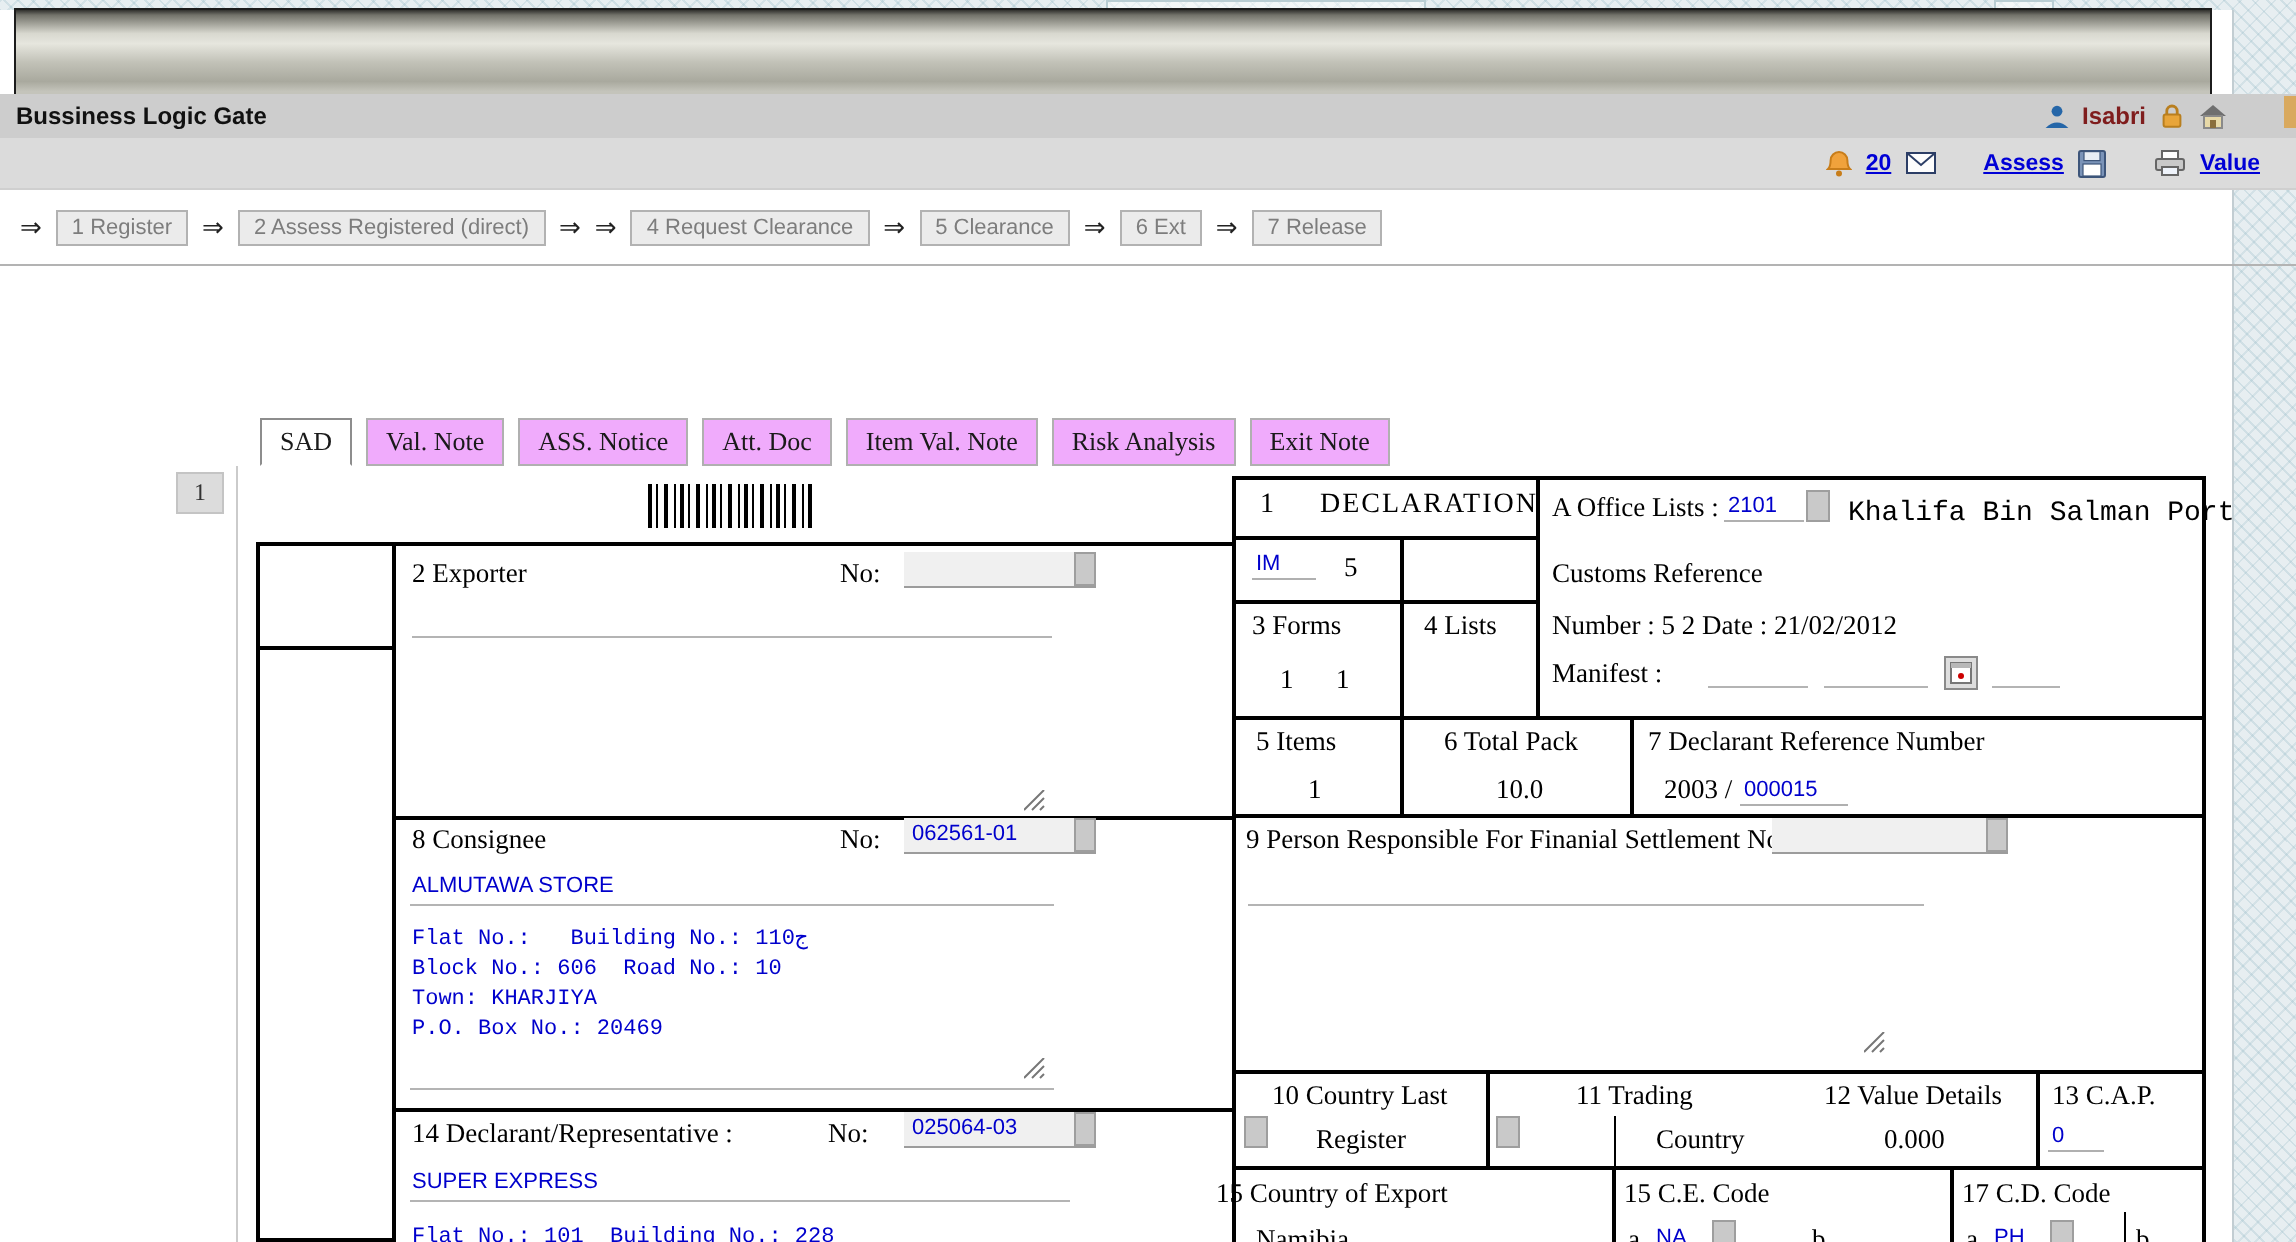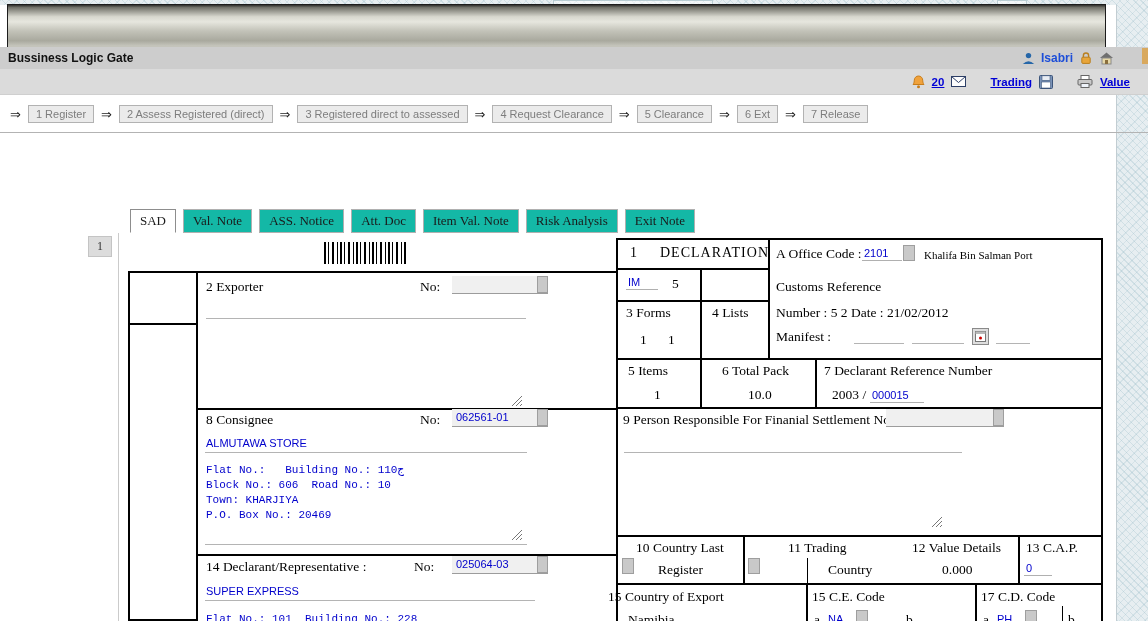--- a/index.html
+++ b/index.html
@@ -8,37 +8,37 @@
        background-color:#e7eef1;
        background-image:
          repeating-linear-gradient(45deg, rgba(125,170,185,.22) 0 1px, transparent 1px 5px),
          repeating-linear-gradient(135deg, rgba(125,170,185,.18) 0 1px, transparent 1px 6px);}
   #window{position:absolute;left:0;top:5px;width:1116px;height:616px;background:#fff;border-right:1px solid #c2cdd2}
   .banner{position:absolute;left:7px;top:4px;width:1097px;height:42px;border:1px solid #1c1c1c;
           background:linear-gradient(180deg,#30302d 0%,#72726a 6%,#d8d8cf 28%,#e6e6de 40%,#c2c2b8 62%,#a9a99e 85%,#c4c4bb 97%)}
   .titlebar{position:absolute;left:0;top:47px;width:1148px;height:22px;background:#cdcdcd;border-bottom:1px solid #bdbdbd}
   .apptitle{position:absolute;left:8px;top:4px;font:bold 12px "Liberation Sans",sans-serif;color:#111}
   .usercluster{position:absolute;right:34px;top:0;height:22px;display:flex;align-items:center;gap:6px}
-  .username{font:bold 12px "Liberation Sans",sans-serif;color:#1d4ed8}
+  .username{font:bold 12px "Liberation Sans",sans-serif;color:#7f1d1d}
   .actionsbar{position:absolute;left:0;top:69px;width:1148px;height:25px;background:#dbdbdb;border-bottom:1px solid #cfcfcf}
   .actioncluster{position:absolute;right:18px;top:0;height:25px;display:flex;align-items:center;gap:7px}
   .link{font:bold 11.5px "Liberation Sans",sans-serif;color:#0000d6;text-decoration:underline;cursor:pointer}
   .spacer10{width:10px}
   .fulldivider{position:absolute;left:0;top:132px;width:1148px;height:0;border-top:1px solid #b3b3b3}
   .workflow{position:absolute;left:10px;top:105px;display:flex;align-items:center;gap:7px}
   .wf-arrow{font:13px "DejaVu Sans",sans-serif;color:#222}
   .wf-step{font:11px "Liberation Sans",sans-serif;color:#7d7d7d;background:#ebebeb;border:1px solid #b2b2b2;padding:2px 7px;white-space:nowrap}
   .tabbar{position:absolute;left:130px;top:209px;display:flex;align-items:flex-end;gap:7px}
-  .tab{font:13px "Liberation Serif",serif;color:#1a1a1a;background:#14b8a6;border:1px solid #b0b0b0;padding:3px 9px;white-space:nowrap;cursor:pointer}
+  .tab{font:13px "Liberation Serif",serif;color:#1a1a1a;background:#f0abfc;border:1px solid #b0b0b0;padding:3px 9px;white-space:nowrap;cursor:pointer}
   .tab.active{background:#fff;border:1px solid #8d8d8d;border-bottom:1px solid #fff;position:relative;z-index:2}
   .rowmarker{position:absolute;left:88px;top:236px;width:22px;height:19px;background:#dcdcdc;border:1px solid #c4c4c4;
              font:12px "Liberation Serif",serif;color:#333;text-align:center;line-height:19px}
   .vguide{position:absolute;left:118px;top:233px;width:0;height:388px;border-left:1px solid #cbcbcb}
   .serif{position:absolute;font-family:"Liberation Serif",serif;font-size:13.5px;color:#000;white-space:nowrap}
-  .serif-sm{position:absolute;font-family:Liberation Serif, serif;font-size:11px;color:#000;white-space:nowrap}
+  .serif-sm{position:absolute;font-family:Liberation Mono, monospace;font-size:14px;color:#000;white-space:nowrap}
   .decl{font-size:14px;letter-spacing:1px}
   .fl{position:absolute;background:#000}
   .uline{position:absolute;border-bottom:1px solid #b4b4b4}
   .combo{position:absolute;background:#f0f0f0;border-bottom:1px solid #9c9c9c}
   .cbtn{position:absolute;right:0;top:0;width:11px;height:100%;background:#c9c9c9;border:1px solid #9e9e9e;box-sizing:border-box}
   .cval{position:absolute;left:4px;top:2px;font:11px "Liberation Sans",sans-serif;color:#0000cc;white-space:nowrap}
   .bval{position:absolute;font:11px "Liberation Sans",sans-serif;color:#0000cc;border-bottom:1px solid #b0b0b0;padding:0 2px 1px;white-space:nowrap}
   .bname{position:absolute;font:11px "Liberation Sans",sans-serif;color:#0000cc;white-space:nowrap}
   .mono-blue{position:absolute;font:11px "Liberation Mono",monospace;color:#0000cc;white-space:pre-wrap;line-height:15px}
   .sqbtn{position:absolute;width:12px;height:16px;background:#c9c9c9;border:1px solid #9e9e9e;box-sizing:border-box}
@@ -84,21 +84,21 @@
     <svg width="13" height="14" viewBox="0 0 13 14">
         <path d="M6.5 1 a4.2 4.2 0 0 1 4.2 4.2 c0 3 1.3 4.3 1.3 4.3 H1 c0 0 1.3 -1.3 1.3 -4.3 A4.2 4.2 0 0 1 6.5 1 Z" fill="#f0a23c" stroke="#c87d1a"></path>
         <circle cx="6.5" cy="11.8" r="1.5" fill="#c87d1a"></circle>
       </svg>
     <a class="link">20</a>
     <svg width="15" height="11" viewBox="0 0 15 11">
         <rect x="0.5" y="0.5" width="14" height="10" fill="#fdfdfd" stroke="#2c3e66"></rect>
         <path d="M0.5 0.5 L7.5 6.5 L14.5 0.5" fill="none" stroke="#2c3e66"></path>
       </svg>
     <span class="spacer10"></span>
-    <a class="link">Trading</a>
+    <a class="link">Assess</a>
     <svg width="14" height="14" viewBox="0 0 14 14">
         <rect x="0.5" y="0.5" width="13" height="13" rx="1" fill="#7a93b8" stroke="#3d557a"></rect>
         <rect x="3" y="0.8" width="8" height="4.5" fill="#e8edf4" stroke="#3d557a" stroke-width=".6"></rect>
         <rect x="2.5" y="7" width="9" height="6" fill="#fff" stroke="#3d557a" stroke-width=".6"></rect>
       </svg>
     <span class="spacer10"></span>
     <svg width="16" height="13" viewBox="0 0 16 13">
         <rect x="4" y="0.5" width="8" height="4" fill="#fff" stroke="#666"></rect>
         <rect x="1" y="4.5" width="14" height="5.5" rx="1" fill="#c9c9c9" stroke="#666"></rect>
         <rect x="4" y="8.5" width="8" height="4" fill="#eef3fa" stroke="#666"></rect>
@@ -109,21 +109,20 @@
 <div class="notch"></div>
 
 <div class="fulldivider"></div>
 
 <div class="workflow">
   <span class="wf-arrow">⇒</span>
   <span class="wf-step">1 Register</span>
   <span class="wf-arrow">⇒</span>
   <span class="wf-step">2 Assess Registered (direct)</span>
   <span class="wf-arrow">⇒</span>
-  <span class="wf-step">3 Registered direct to assessed</span>
   <span class="wf-arrow">⇒</span>
   <span class="wf-step">4 Request Clearance</span>
   <span class="wf-arrow">⇒</span>
   <span class="wf-step">5 Clearance</span>
   <span class="wf-arrow">⇒</span>
   <span class="wf-step">6 Ext</span>
   <span class="wf-arrow">⇒</span>
   <span class="wf-step">7 Release</span>
 </div>
 
@@ -168,21 +167,21 @@
 <div class="fl" style="left:616px;top:583px;width:487px;height:2px"></div>
 <div class="fl" style="left:806px;top:583px;width:2px;height:38px"></div>
 <div class="fl" style="left:975px;top:583px;width:2px;height:38px"></div>
 <div class="fl" style="left:1062px;top:606px;width:1px;height:15px"></div>
 
 <span class="serif decl" style="left:630px;top:245px">1</span>
 <span class="serif decl" style="left:660px;top:245px">DECLARATION</span>
 <span class="bval" style="left:626px;top:276px;width:28px">IM</span>
 <span class="serif" style="left:672px;top:276px">5</span>
 
-<span class="serif" style="left:776px;top:246px">A Office Code :</span>
+<span class="serif" style="left:776px;top:246px">A Office Lists :</span>
 <span class="bval" style="left:862px;top:247px;width:36px">2101</span>
 <span class="sqbtn" style="left:903px;top:245px"></span>
 <span class="serif-sm" style="left:924px;top:249px">Khalifa Bin Salman Port</span>
 <span class="serif" style="left:776px;top:279px">Customs Reference</span>
 
 <span class="serif" style="left:626px;top:305px">3  Forms</span>
 <span class="serif" style="left:640px;top:332px">1</span>
 <span class="serif" style="left:668px;top:332px">1</span>
 <span class="serif" style="left:712px;top:305px">4  Lists</span>
 

